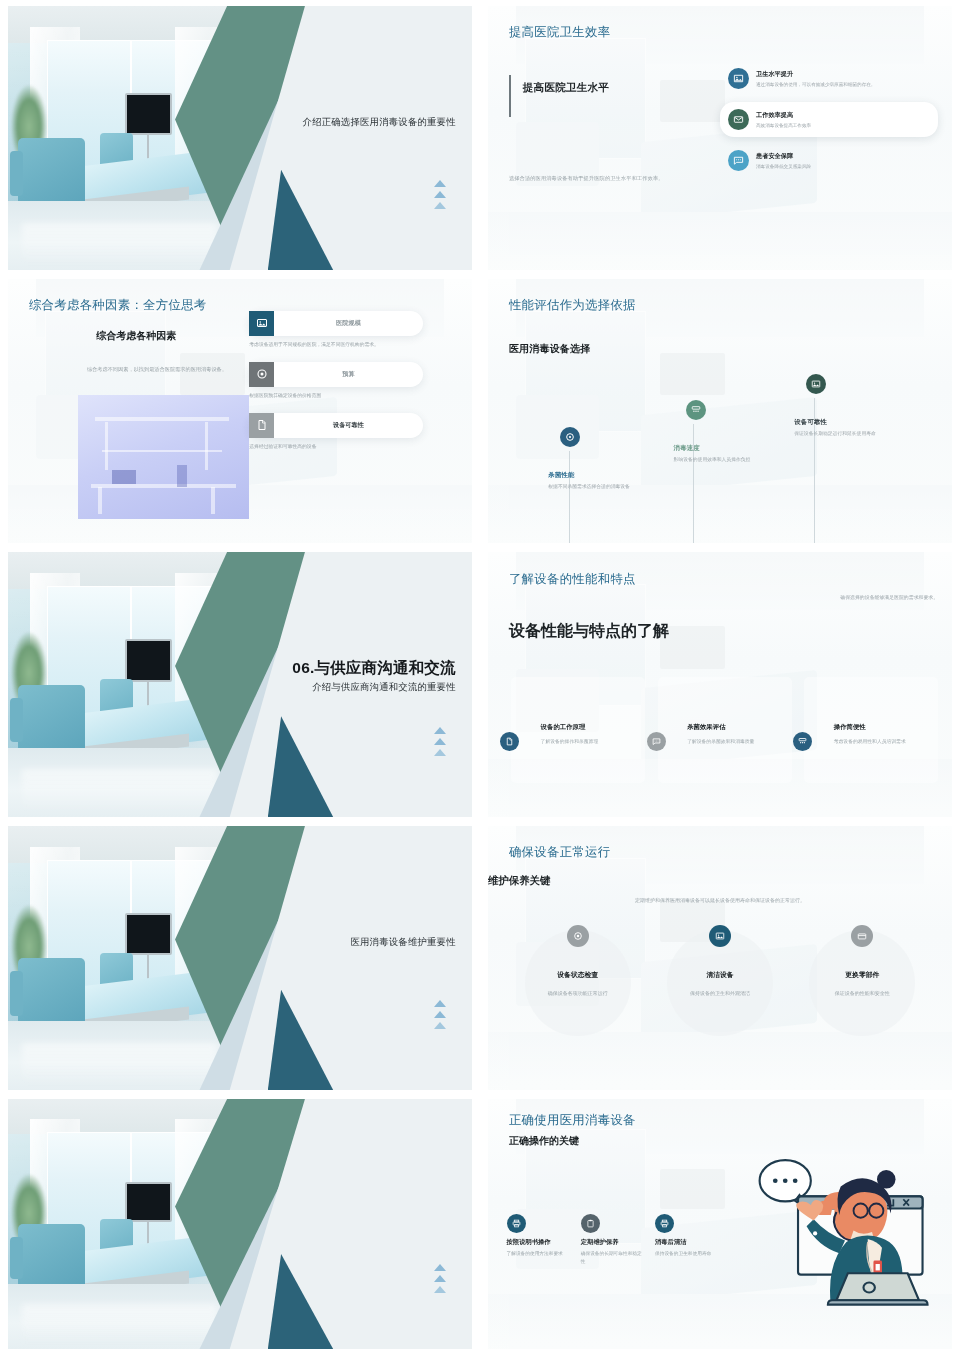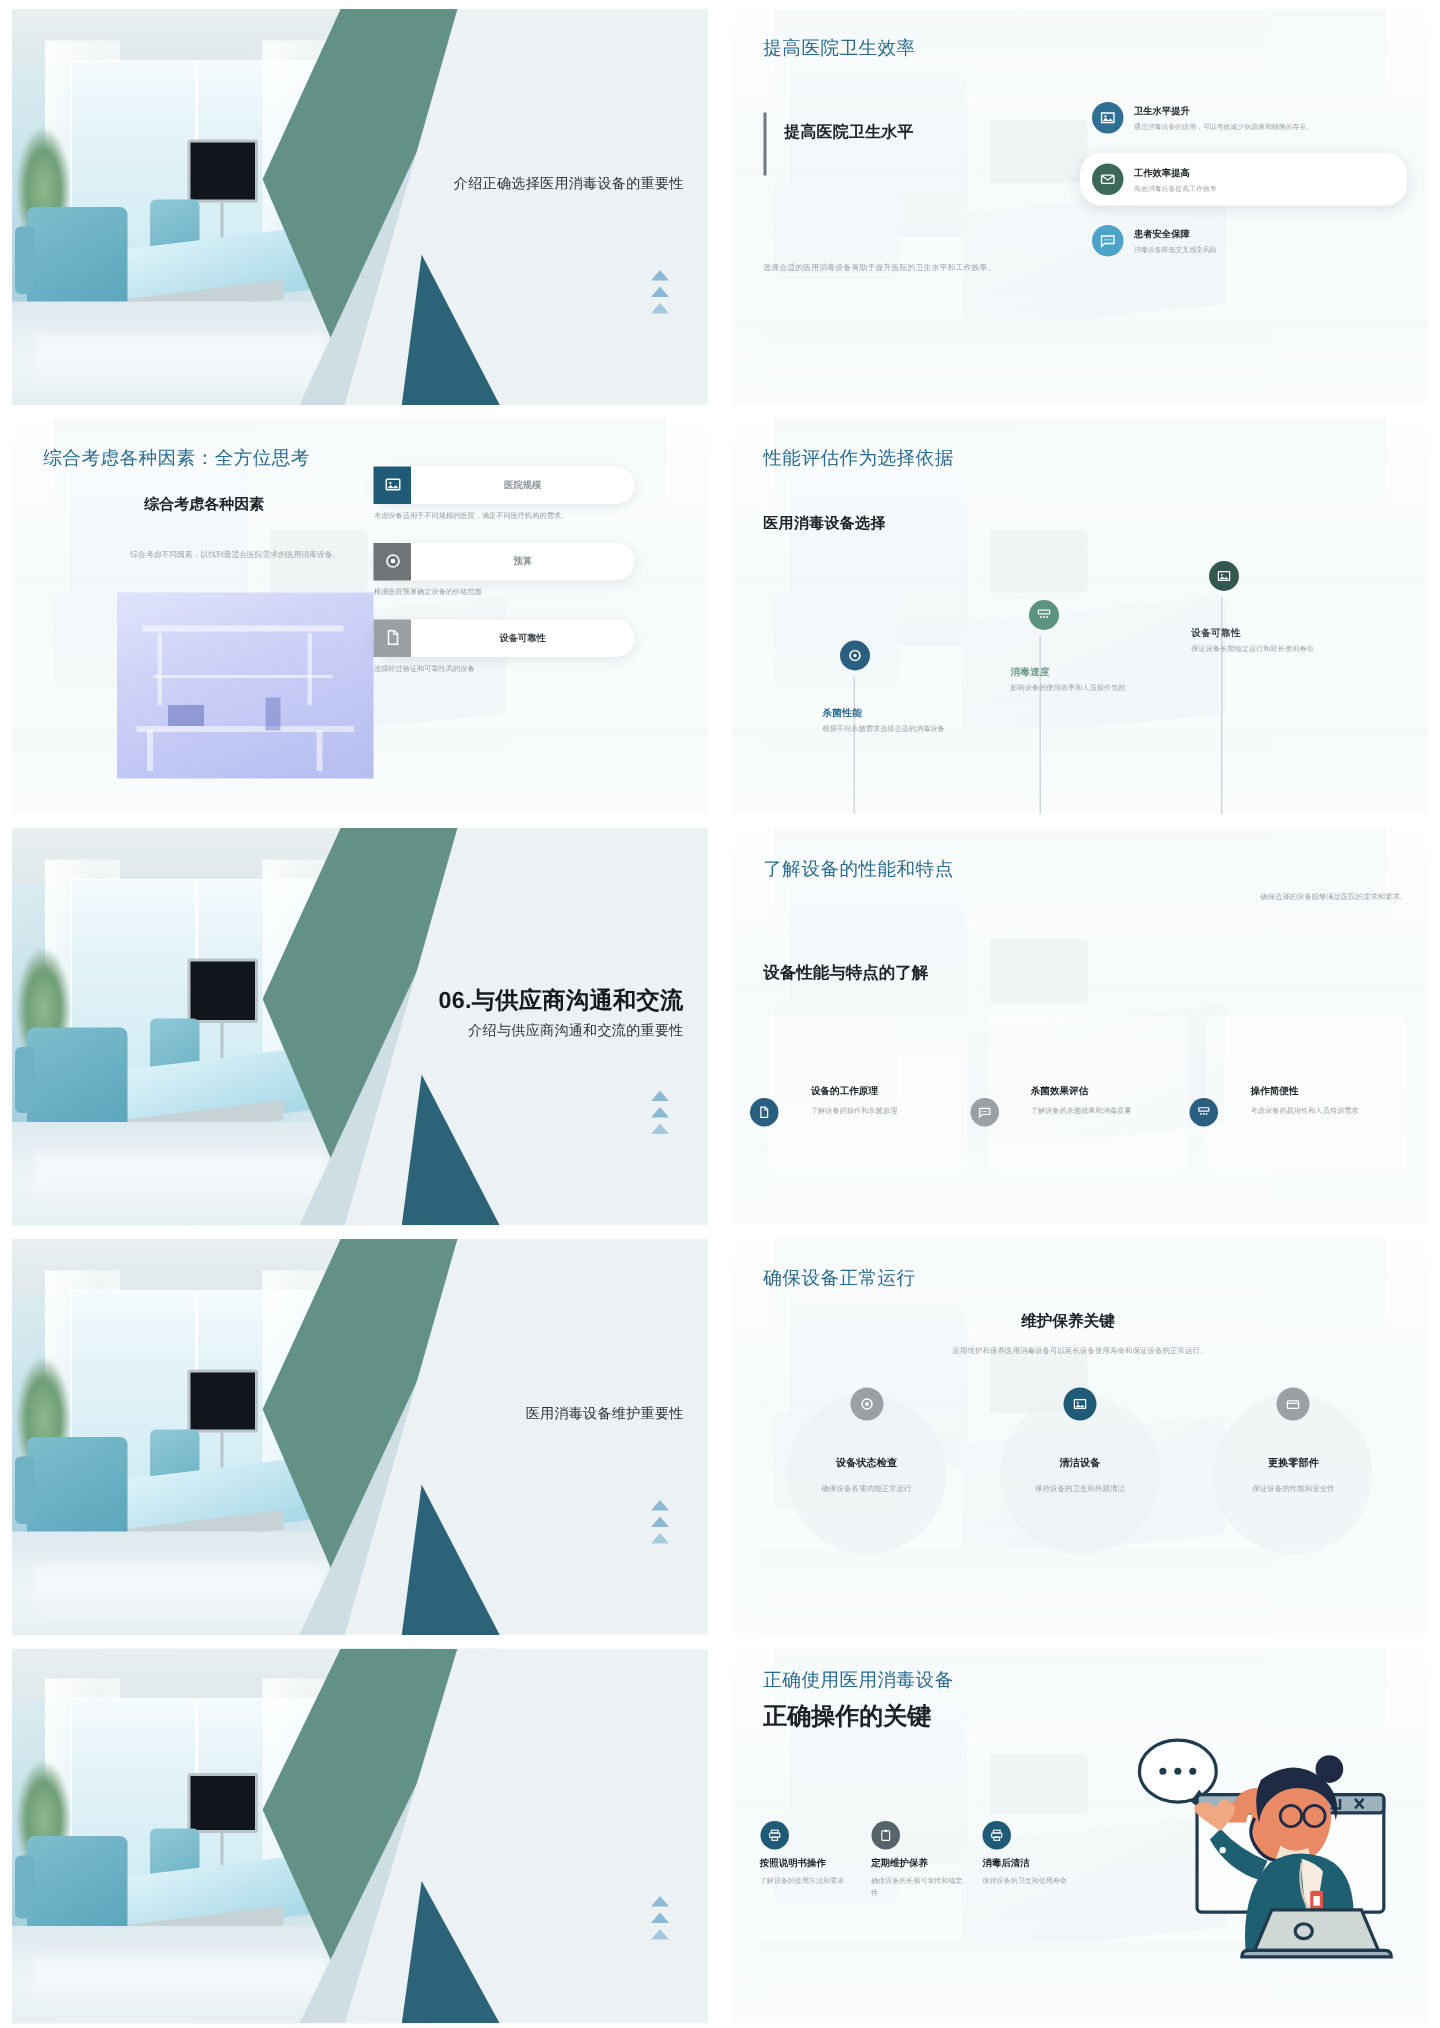--- a/index.html
+++ b/index.html
@@ -158,48 +158,48 @@
   .s4-col { position:absolute; right:3%; top:12%; width:45%; z-index:6; }
   .s4-pill { display:flex; align-items:center; background:#fff; border-radius:16px;
     box-shadow:0 2px 8px rgba(40,60,75,.10); width:83%; }
   .s4-sq { width:25px;height:25px; flex:0 0 25px; display:flex;align-items:center;justify-content:center; }
   .s4-sq svg { width:12px;height:12px; fill:#fff; }
   .s4-pl { flex:1; text-align:center; font-size:6.2px; font-weight:700; color:#8e989d; }
   .s4-d { font-size:4.8px; color:#939da2; line-height:1.7; margin:5px 0 13px 0; }
 
   
   .s6-note { position:absolute; right:3%; top:16%; z-index:6; font-size:4.9px; color:#99a3a8; }
-  .s6-head { position:absolute; left:4.5%; top:26%; z-index:6; font-size:11px;
-    font-weight:700; color:#1c2225;margin-top:20px; }
+  .s6-head { position:absolute; left:4.5%; top:26%; z-index:6; font-size:16px;
+    font-weight:700; color:#1c2225; }
   .s6-cards { position:absolute; left:5%; right:3%; top:47%; height:40%; z-index:6;
     display:flex; gap:3%; }
   .s6-card { flex:1; background: rgba(255,255,255,.42); border-radius:5px; position:relative; }
   .s6-ico { position:absolute; left:-11px; top:52%; width:19px;height:19px;border-radius:50%;
     display:flex;align-items:center;justify-content:center; }
   .s6-ico svg { width:9px;height:9px;fill:#fff; }
   .s6-t { position:absolute; left:22%; top:44%; font-size:6.4px; font-weight:700; color:#1b2124; }
   .s6-d { position:absolute; left:22%; top:58%; width:72%; font-size:4.8px; color:#99a3a8; line-height:1.6; }
 
   
-  .s8-head { position:absolute; left:0; right:16px; top:18%; z-index:6; text-align:center;
+  .s8-head { position:absolute; left:0; right:16px; top:18%; z-index:6; 
     font-size:10.4px; font-weight:700; color:#1c2225; }
   .s8-note { position:absolute; left:0; right:0; top:27%; z-index:6; text-align:center;
     font-size:5px; color:#99a3a8; }
   .s8-row { position:absolute; left:4%; right:4%; top:36%; height:55%; z-index:6; display:flex; }
   .s8-item { flex:1; position:relative; text-align:center; }
   .s8-circ { position:absolute; left:50%; top:6%; transform:translateX(-50%);
     width:106px;height:106px;border-radius:50%; background: rgba(236,241,243,.55); }
   .s8-ico { position:absolute; left:50%; top:3%; transform:translateX(-50%);
     width:22px;height:22px;border-radius:50%; display:flex;align-items:center;justify-content:center; }
   .s8-ico svg { width:10px;height:10px;fill:#fff; }
   .s8-t { position:absolute; left:0; right:0; top:34%; font-size:6.8px; font-weight:700; color:#1b2124; }
   .s8-d { position:absolute; left:14%; right:14%; top:47%; font-size:5px; color:#99a3a8; line-height:1.7; }
 
   
-  .s10-sub { position:absolute; left:4.5%; top:14%; z-index:6; font-size:16px;
+  .s10-sub { position:absolute; left:4.5%; top:14%; z-index:6; font-size:10px;
     font-weight:700; color:#1c2225; }
   .s10-row { position:absolute; left:4%; top:46%; width:48%; z-index:6; display:flex; }
   .s10-item { flex:1; padding-right:4%; }
   .s10-ico { width:19px;height:19px;border-radius:50%; display:flex;align-items:center;justify-content:center; }
   .s10-ico svg { width:9px;height:9px;fill:#fff; }
   .s10-t { font-size:6.3px; font-weight:700; color:#1b2124; margin-top:5px; }
   .s10-d { font-size:4.7px; color:#99a3a8; line-height:1.65; margin-top:3px; }
   .illus { position:absolute; right:1%; top:13%; width:46%; height:80%; z-index:6; }
 </style>
 </head>

